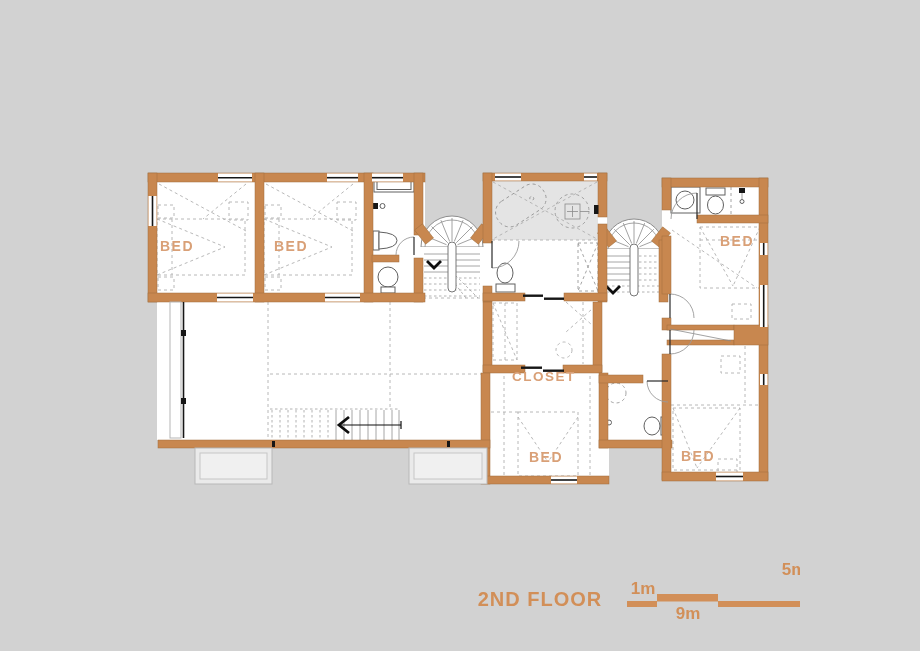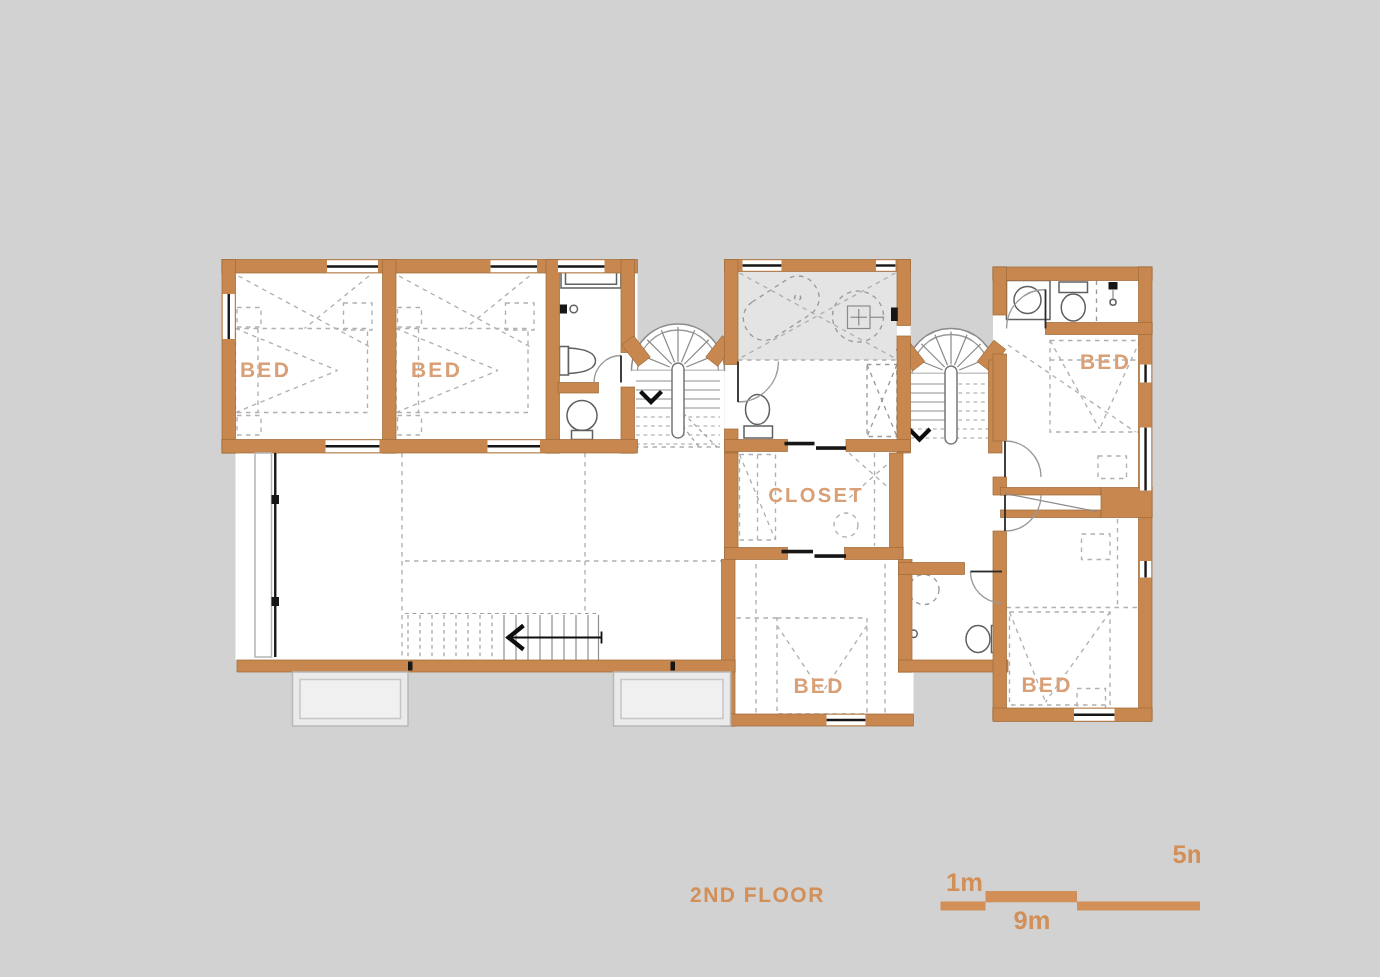--- a/index.html
+++ b/index.html
@@ -32,23 +32,23 @@
   .thin{stroke:#8a8a8a;stroke-width:.8;fill:none;}
   .arrow{fill:none;stroke:#0e0e0e;stroke-width:2.8;stroke-linejoin:miter;}
   .accentfill{fill:var(--accent-text);}
   .pole{fill:#ffffff;stroke:#777;stroke-width:1;}
   .balc-out{fill:#eaeaea;stroke:#b8b8b8;stroke-width:1;}
   .balc-in{fill:#f0f0f0;stroke:#c6c6c6;stroke-width:1;}
 
   
   .room-label{position:absolute;transform:translate(-50%,-50%);color:var(--room-label);
     font-size:14px;font-weight:bold;letter-spacing:1.5px;white-space:nowrap;}
-  .room-label.closet{font-size:13.5px;}
-  .floor-title{position:absolute;left:460px;top:588px;width:160px;text-align:left;
-    color:var(--accent-text);font-size:14px;font-weight:800;letter-spacing:1px;white-space:nowrap;}
+  .room-label.closet{font-size:13.5px;margin-top:46px;}
+  .floor-title{position:absolute;left:460px;top:588px;width:160px;text-align:center;
+    color:var(--accent-text);font-size:20px;font-weight:800;letter-spacing:1px;white-space:nowrap;}
   .scale-label{position:absolute;transform:translate(-50%,-50%);color:var(--accent-text);
     font-size:17px;font-weight:bold;white-space:nowrap;}
 </style>
 </head>
 <body>
 
 <div class="stage">
   <svg class="plan-svg" width="920" height="651" viewBox="0 0 920 651">
 
     <g>

